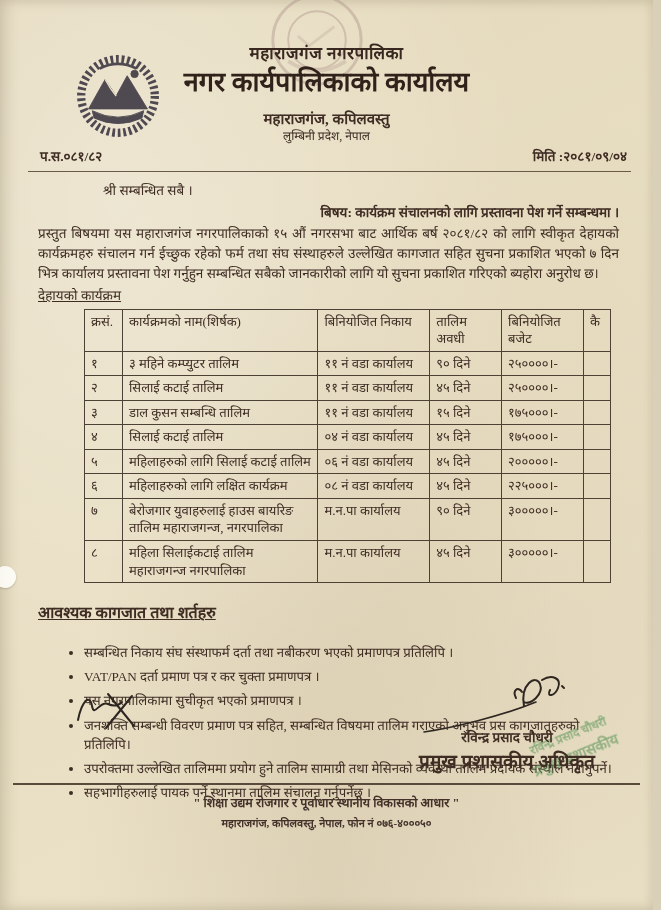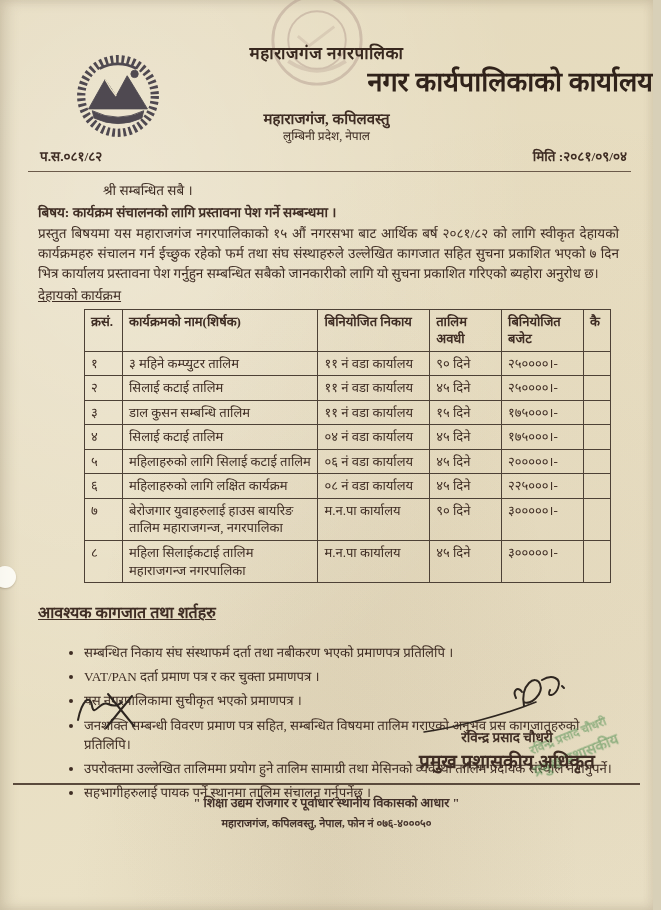--- a/index.html
+++ b/index.html
@@ -19,36 +19,36 @@
     box-shadow:inset 6px 0 14px rgba(90,70,45,0.18), inset -3px 0 8px rgba(90,70,45,0.08);
     color:#3f2d24;
   }
   .hole-punch{position:absolute;left:-6px;top:566px;width:22px;height:22px;border-radius:50%;
     background:rgba(255,255,252,0.85);box-shadow:0 1px 2px rgba(80,60,40,0.25);}
   
   .emblem{position:absolute;left:70px;top:50px;width:96px;height:92px;}
   .watermark{position:absolute;left:268px;top:-8px;width:98px;height:96px;opacity:.40;}
   .head-text{position:absolute;top:44px;left:0;right:0;text-align:center;line-height:1.15;}
   .muni{font-size:17px;font-weight:bold;letter-spacing:.5px;color:#38281f;}
-  .office{font-size:27px;font-weight:bold;margin-top:3px;color:#30221a;text-align:right;}
+  .office{font-size:27px;font-weight:bold;margin-top:3px;color:#30221a;}
   .addr{font-size:15px;font-weight:bold;margin-top:13px;}
   .prov{font-size:12px;margin-top:2px;}
   .refrow{position:absolute;top:147px;left:40px;right:26px;display:flex;justify-content:space-between;
     font-size:13.5px;font-weight:bold;gap:36px;}
   .head-rule{position:absolute;top:171px;left:28px;right:22px;border-top:1.6px solid #6b5a4a;}
   
   .body-flow{position:absolute;top:179px;left:38px;right:34px;font-size:13.5px;}
   .salutation{margin-left:65px;margin-top:2px;}
-  .subject{text-align:left;font-weight:bold;margin-top:4px;}
+  .subject{text-align:right;font-weight:bold;margin-top:4px;}
   .paragraph{text-align:justify;line-height:1.47;margin-top:3px;}
   .table-intro{display:inline-block;margin-top:2px;text-decoration:underline;}
   table.prog{border-collapse:collapse;margin:5px 0 0 46px;width:527px;font-size:13px;}
   table.prog th,table.prog td{border:1.4px solid #4d4136;padding:3px 6px;vertical-align:top;
     text-align:left;font-weight:normal;line-height:1.35;}
-  table.prog th{font-weight:bold;}
+  table.prog th{font-weight:normal;}
   col.c-sn{width:38px;} col.c-name{width:196px;} col.c-agency{width:112px;}
   col.c-dur{width:72px;} col.c-bud{width:82px;} col.c-rem{width:27px;}
   .req-head{display:inline-block;margin-top:18px;font-weight:bold;text-decoration:underline;font-size:16px;}
   ul.req{margin:20px 0 0 0;padding-left:46px;font-size:13.2px;line-height:1.45;}
   ul.req li{margin-bottom:5px;}
   
   .sig-block{position:absolute;top:672px;left:392px;width:230px;text-align:center;}
   .sig-scribble{display:block;margin:0 auto -6px auto;}
   .sig-name{font-size:13.5px;font-weight:bold;position:relative;z-index:2;}
   .sig-title{font-size:19px;font-weight:bold;margin-top:2px;position:relative;z-index:2;}

